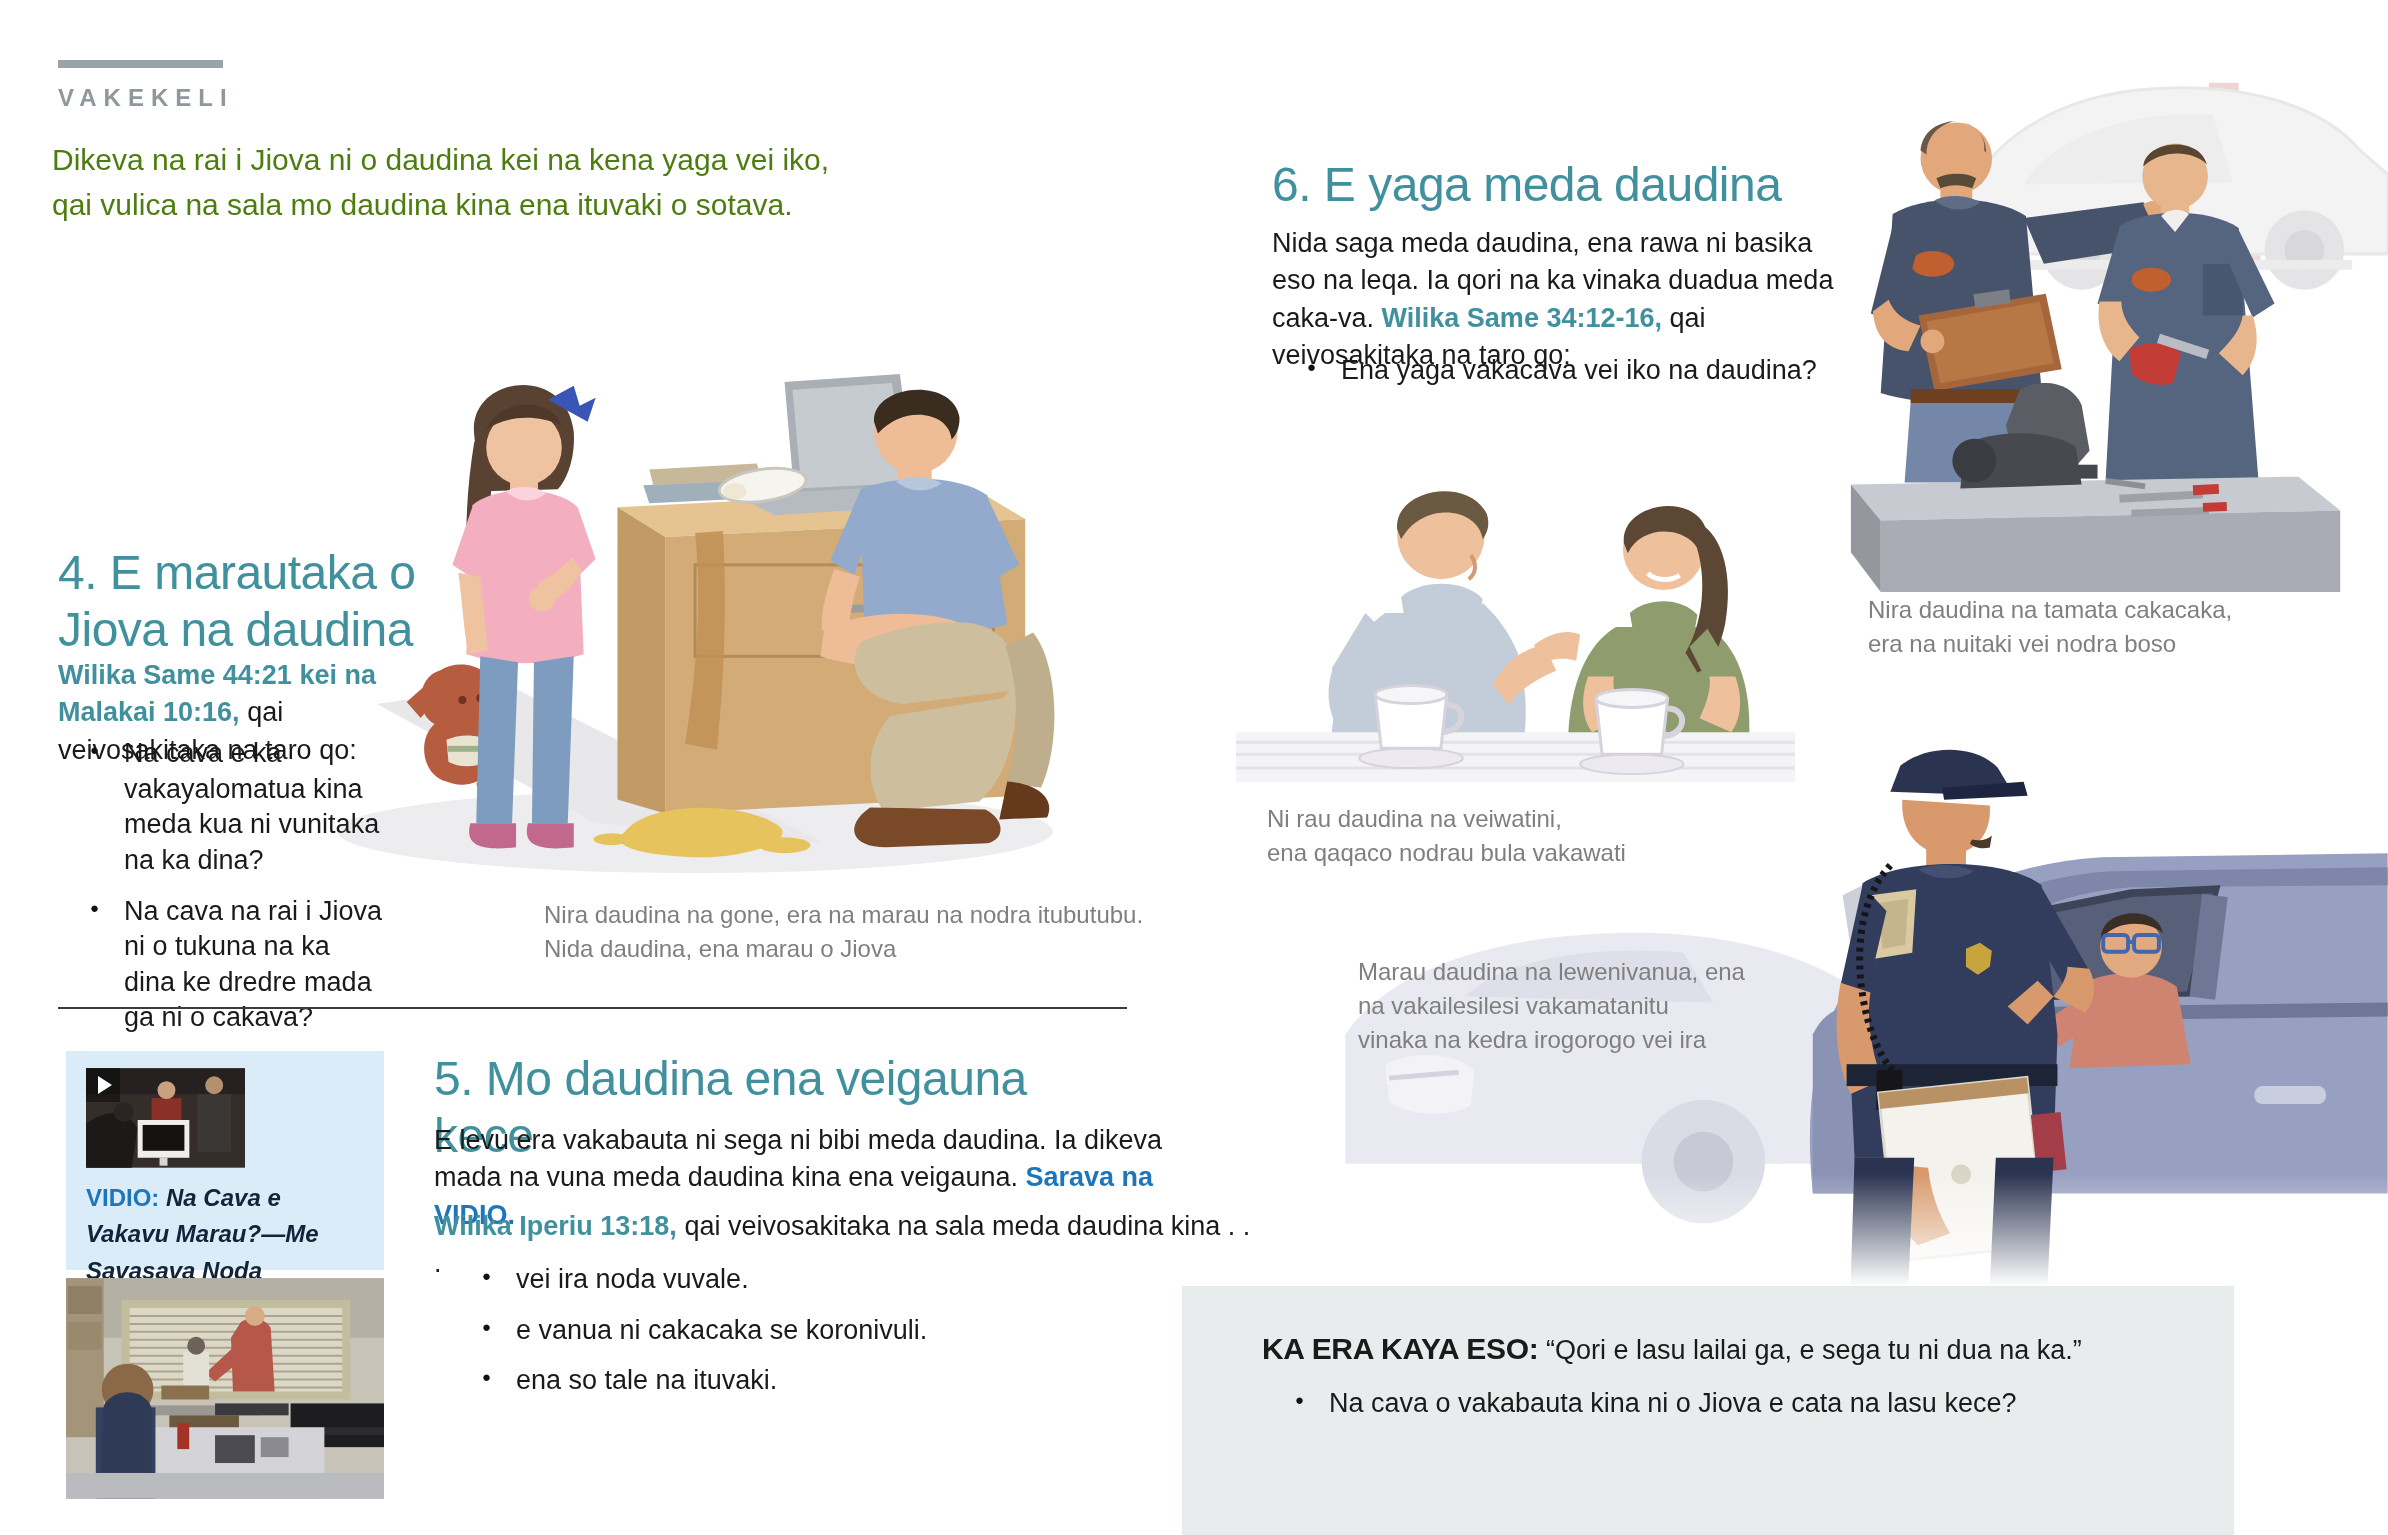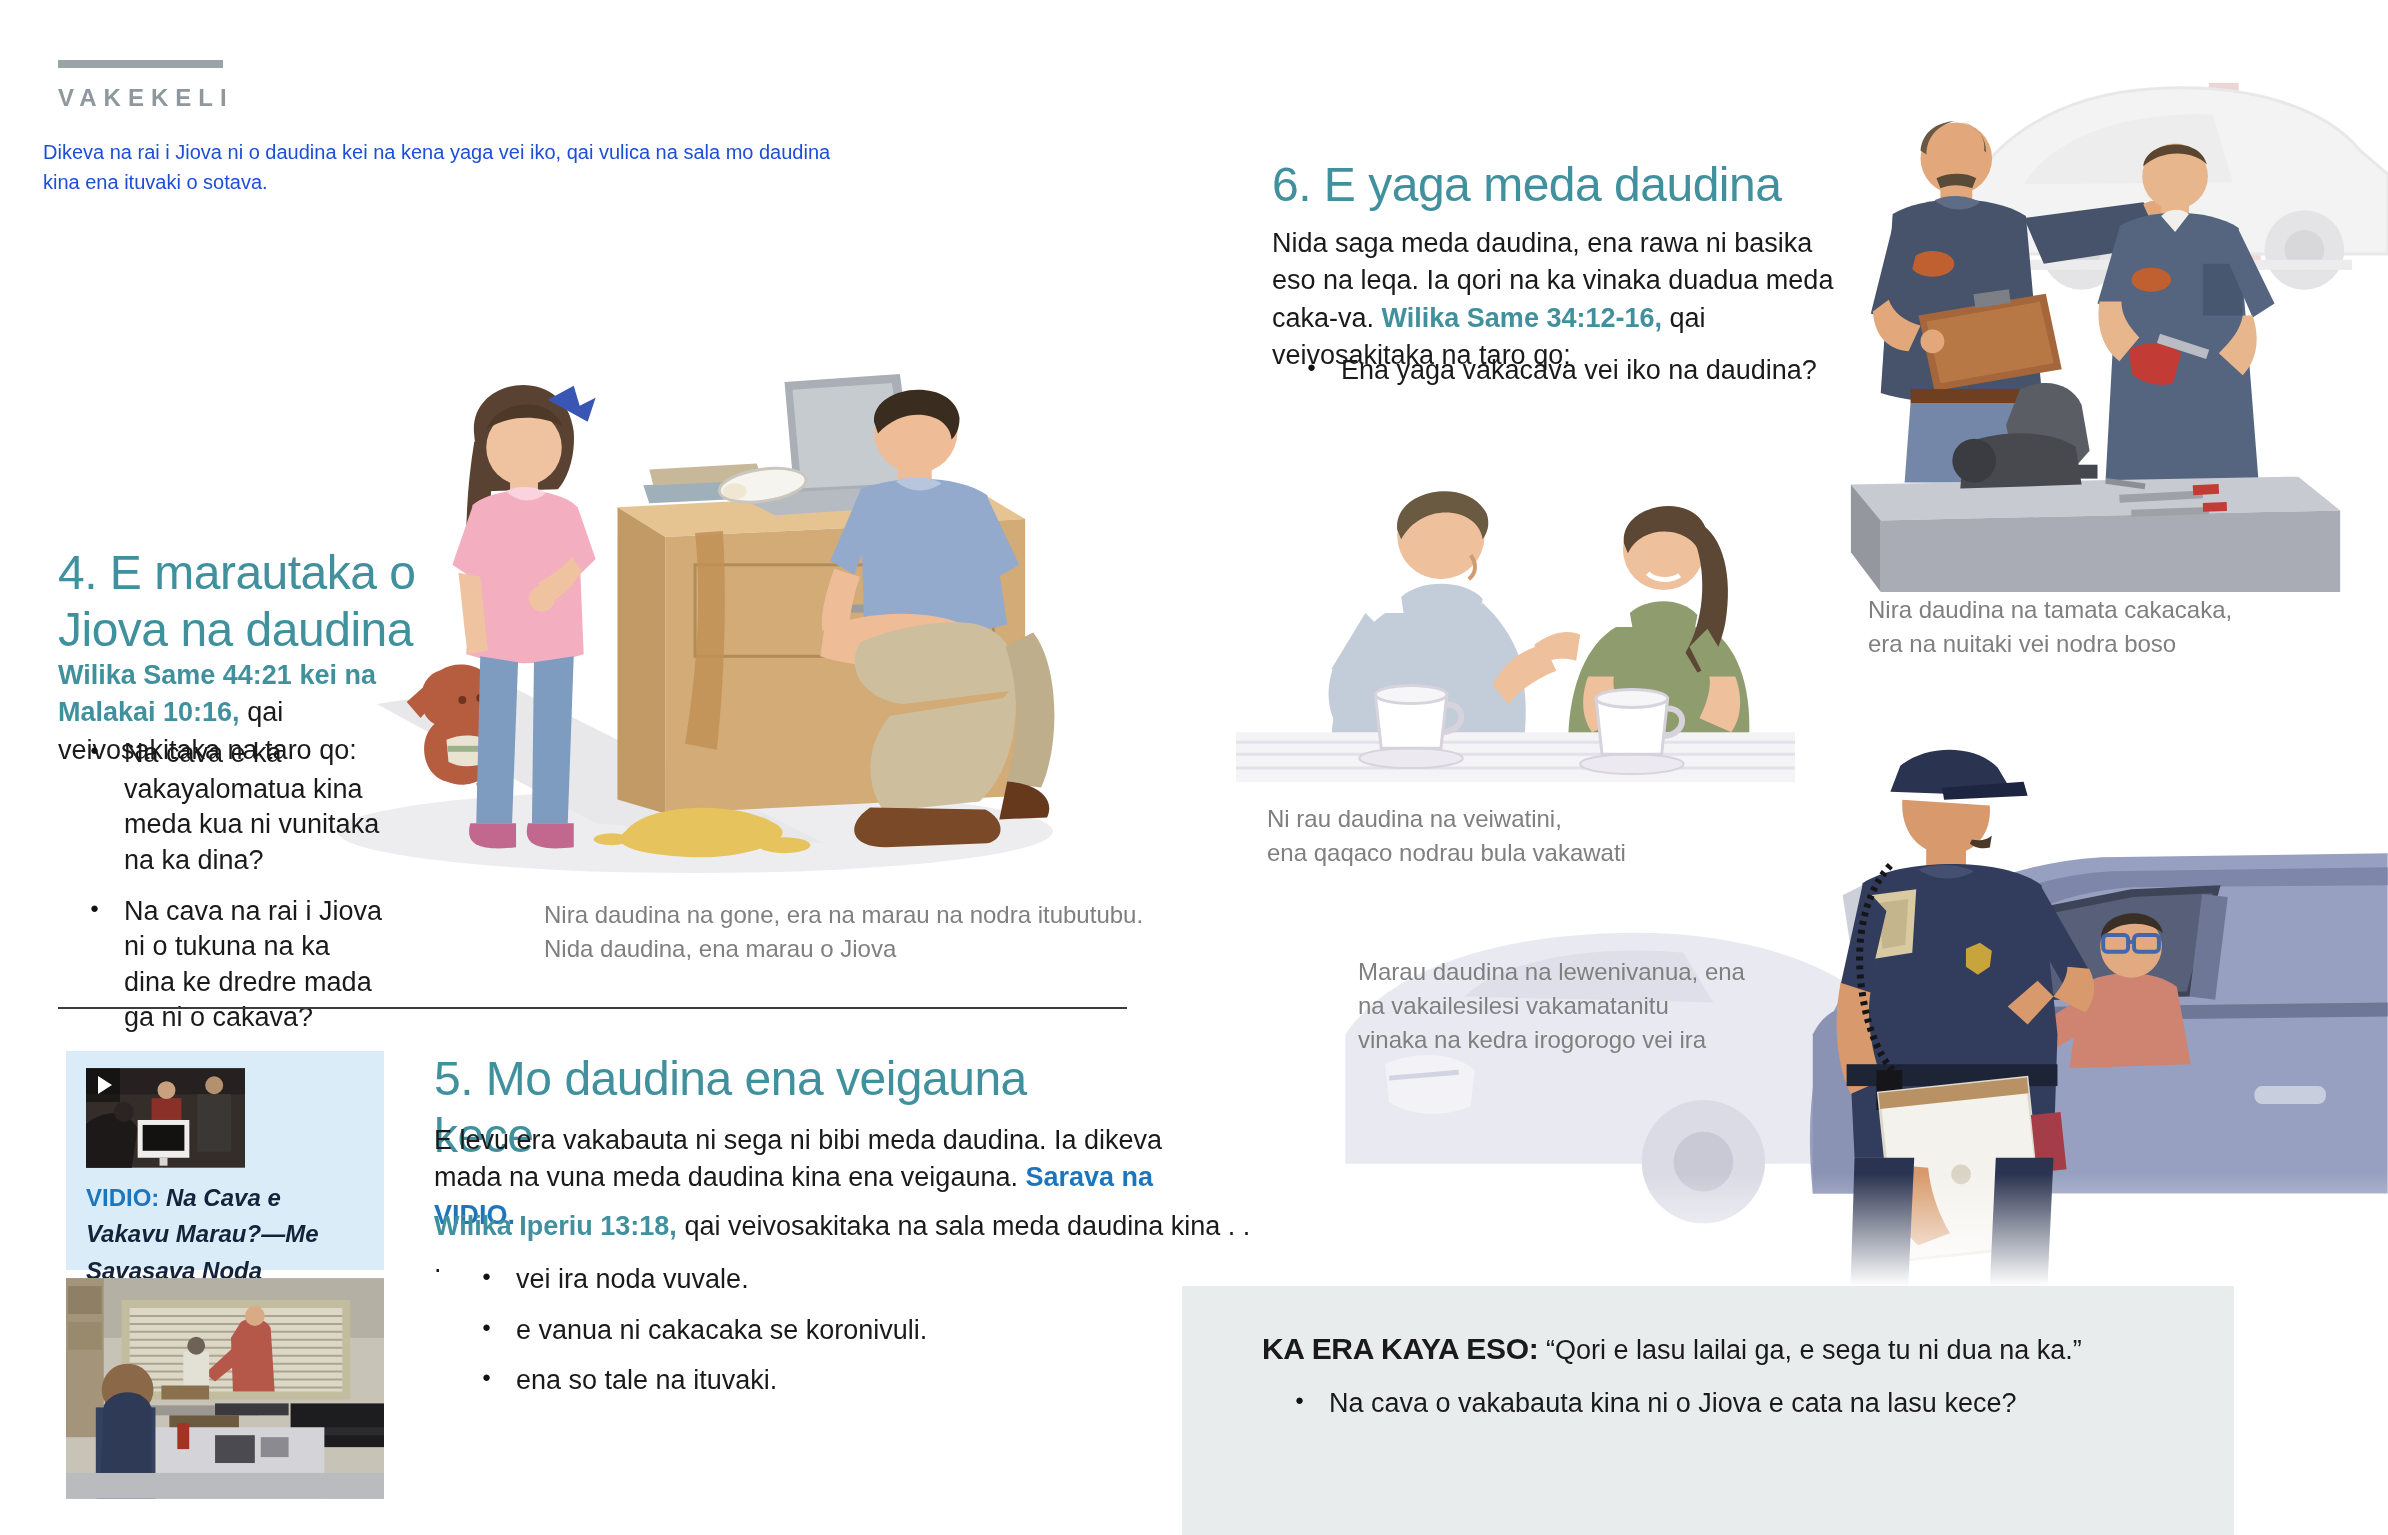--- a/index.html
+++ b/index.html
@@ -11,21 +11,21 @@
     --footer-box-bg:#e9eced;
     --body-ink:#1a1a1a;
   }
   *{margin:0;padding:0;box-sizing:border-box;}
   html,body{background:#ffffff;}
   body{font-family:"Liberation Sans", sans-serif; color:var(--body-ink);}
   .page{position:relative;width:2388px;height:1535px;background:#fff;overflow:hidden;padding-left:28px;}
 
   .kicker-bar{position:absolute;left:58px;top:60px;width:165px;height:8px;background:#9aa3a8;}
   .kicker{position:absolute;left:58px;top:84px;font-size:24px;font-weight:bold;letter-spacing:7px;color:var(--kicker-gray);}
-  .intro{position:absolute;left:43px;top:137px;width:806px;font-size:20px;line-height:1.5;color:#1d4ed8;}
+  .intro{position:absolute;left:52px;top:137px;width:806px;font-size:30px;line-height:1.5;color:#4d7c0f;}
 
   h2.sec{position:absolute;font-size:48px;font-weight:normal;color:var(--accent-teal);line-height:1.18;letter-spacing:-0.5px;}
   .body-text{font-size:27px;line-height:1.38;color:var(--body-ink);}
   .ref{color:var(--accent-teal);font-weight:bold;}
   .blue-link{color:var(--link-blue);font-weight:bold;}
 
   .bullets{list-style:none;}
   .bullets li{position:relative;padding-left:36px;margin-bottom:15px;font-size:27px;line-height:1.32;color:var(--body-ink);}
   .bullets li::before{content:"\25CF";position:absolute;left:2px;top:4px;font-size:15px;color:#111;}
 

